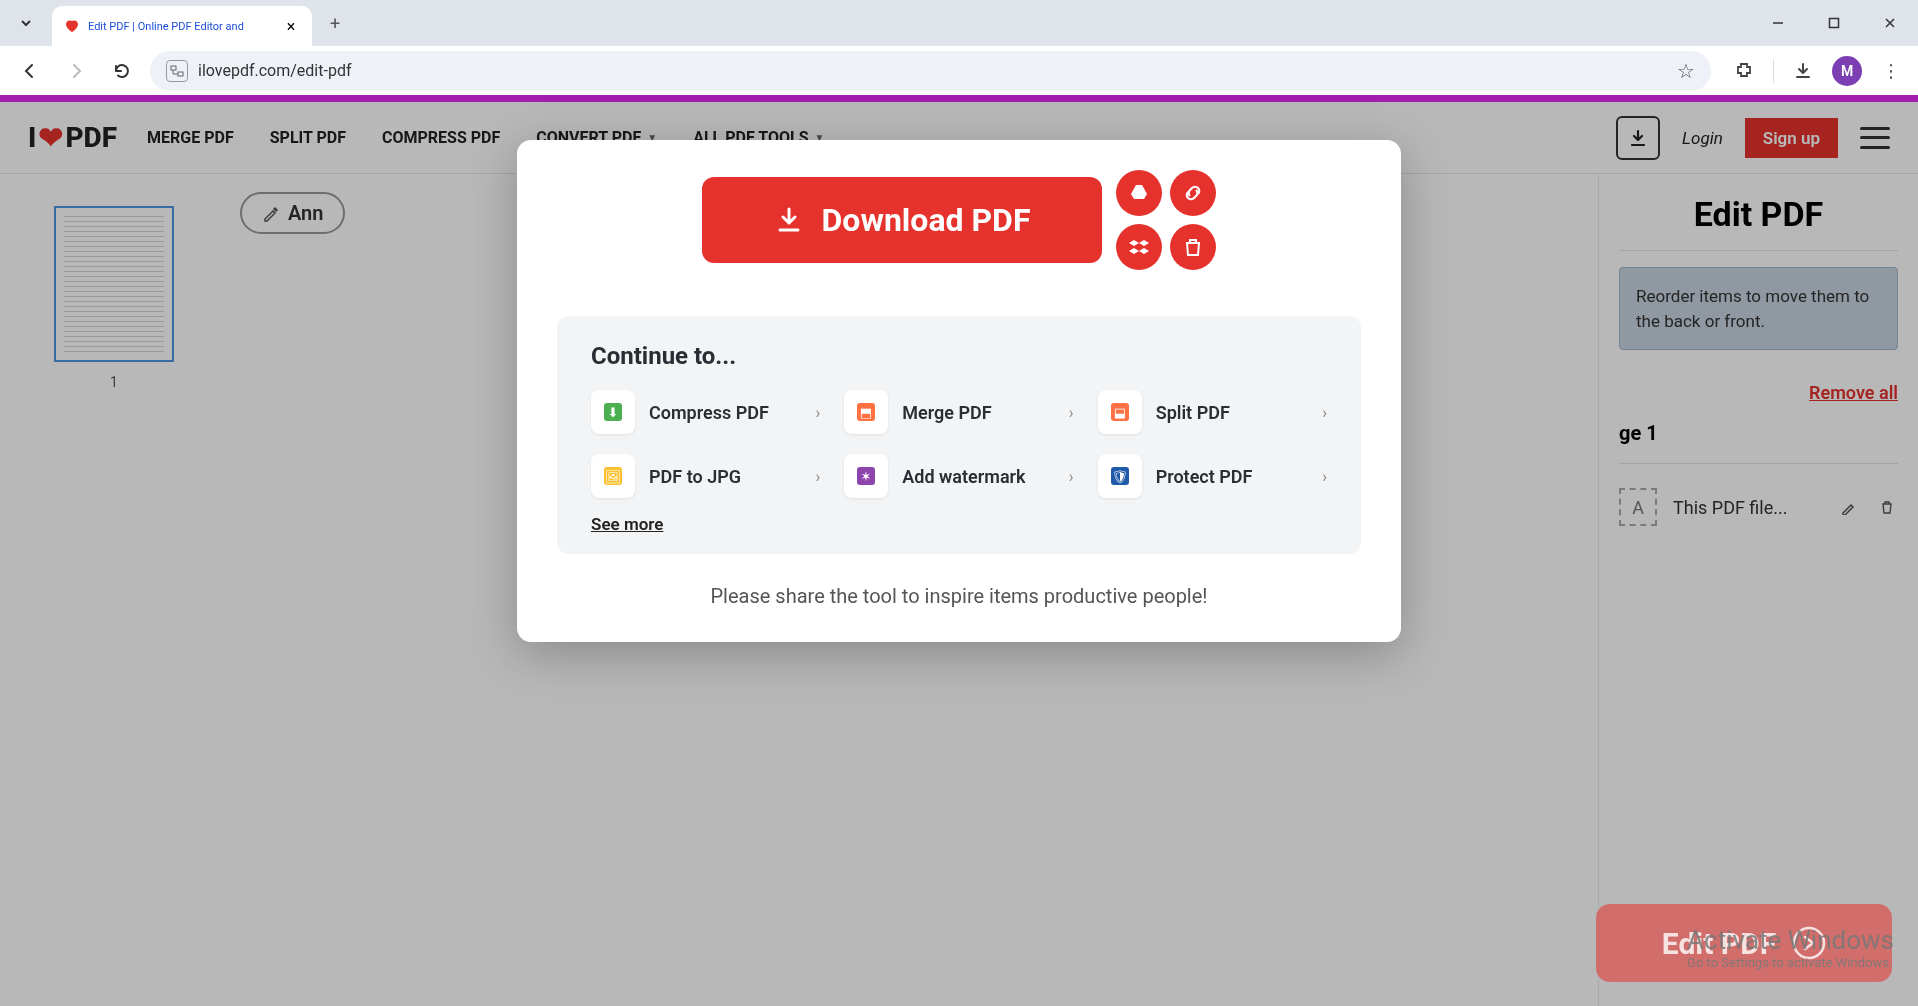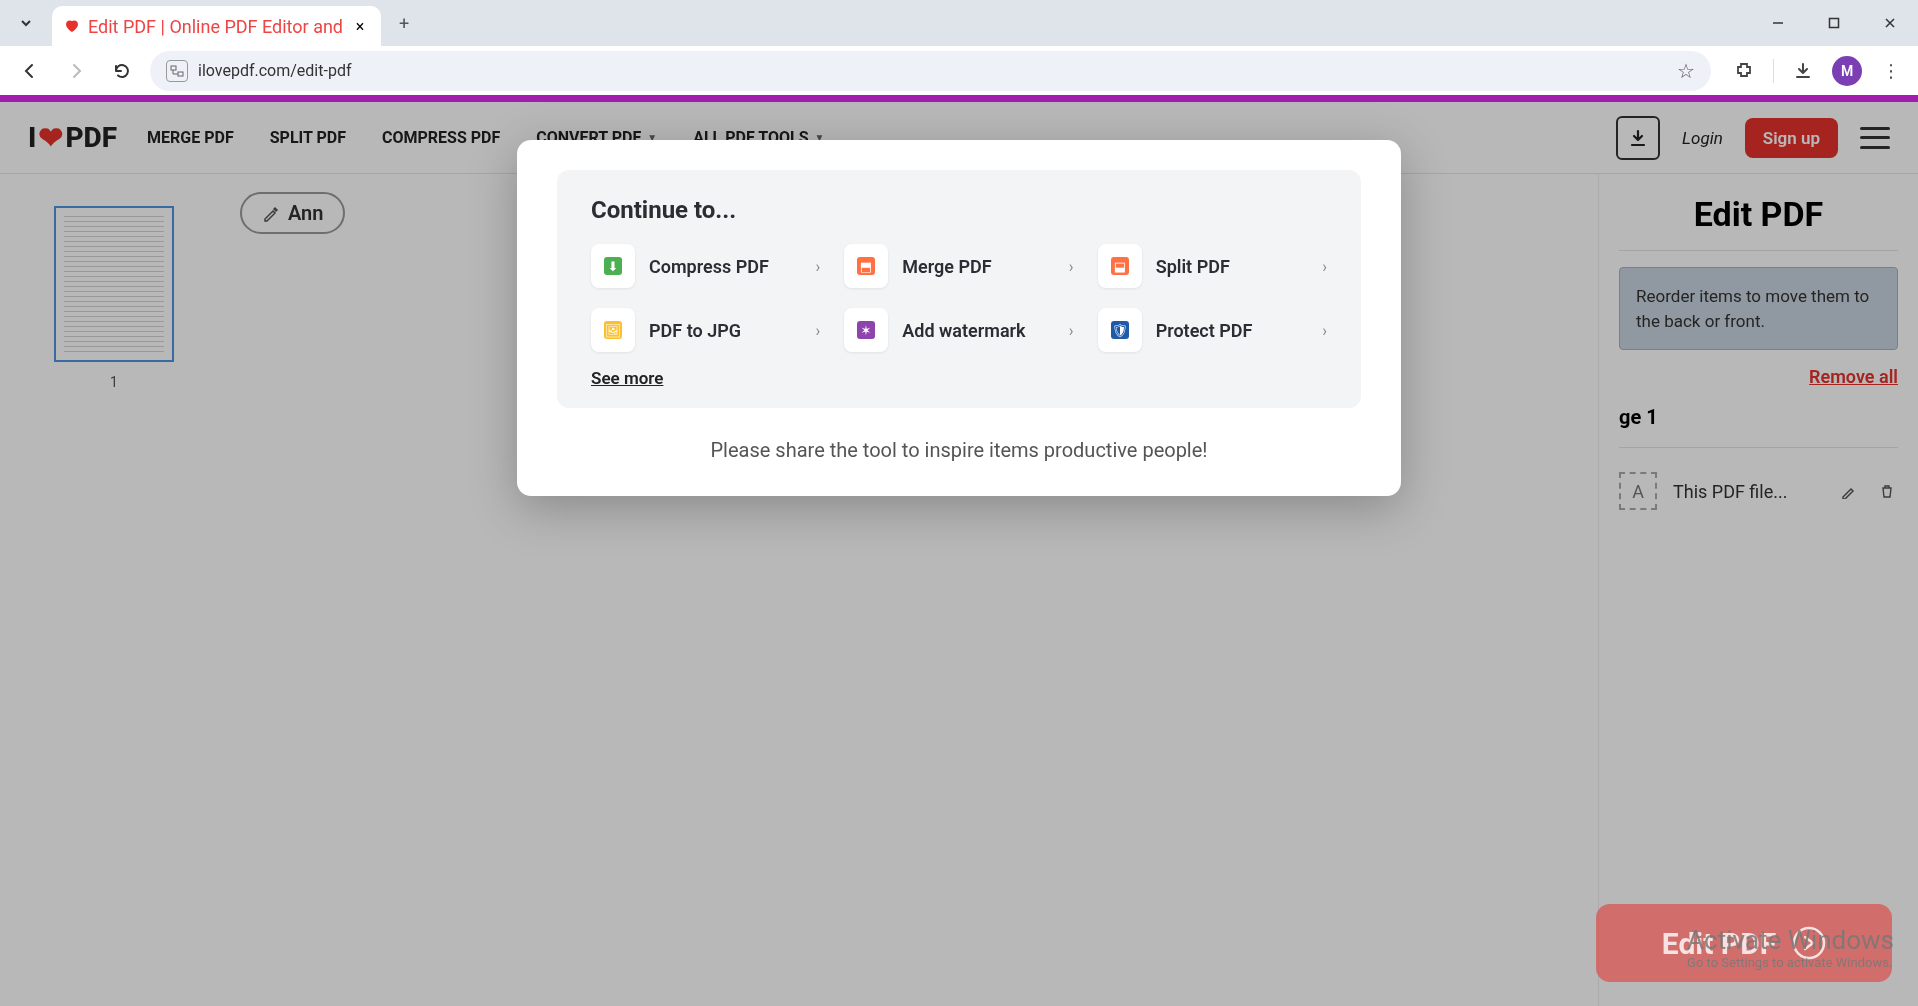--- a/index.html
+++ b/index.html
@@ -3,21 +3,21 @@
 <meta charset="utf-8">
 <style>
 * { margin: 0; padding: 0; box-sizing: border-box; font-family: -apple-system, BlinkMacSystemFont, 'Segoe UI', Roboto, sans-serif; }
 body { width: 1918px; height: 1006px; overflow: hidden; background: #fff; position: relative; }
 
 
 .browser-top { height: 46px; background: #dfe3ea; display: flex; align-items: center; position: relative; }
 .tab-dropdown { width: 36px; height: 36px; margin-left: 8px; display: flex; align-items: center; justify-content: center; cursor: pointer; border-radius: 6px; }
 .tab { background: #fff; height: 40px; margin-left: 8px; margin-top: 6px; border-radius: 10px 10px 0 0; display: flex; align-items: center; padding: 0 12px; min-width: 260px; gap: 8px; }
 .tab-icon { width: 16px; height: 16px; display: flex; align-items: center; justify-content: center; }
-.tab-title { font-size: 18px; color: #ef4444; flex: 1; white-space: nowrap; overflow: hidden; text-overflow: ellipsis; }
+.tab-title { font-size: 11px; color: #1d4ed8; flex: 1; white-space: nowrap; overflow: hidden; text-overflow: ellipsis; }
 .tab-close { width: 18px; height: 18px; display: flex; align-items: center; justify-content: center; cursor: pointer; font-size: 16px; }
 .new-tab { width: 30px; height: 30px; display: flex; align-items: center; justify-content: center; cursor: pointer; margin-left: 8px; font-size: 18px; color: #555; }
 .window-controls { position: absolute; right: 0; top: 0; display: flex; height: 46px; }
 .window-btn { width: 56px; display: flex; align-items: center; justify-content: center; cursor: pointer; font-size: 14px; color: #444; }
 
 .browser-toolbar { height: 56px; background: #fff; display: flex; align-items: center; padding: 0 12px; gap: 10px; border-bottom: 7px solid #a21caf; }
 .nav-btn { width: 36px; height: 36px; display: flex; align-items: center; justify-content: center; cursor: pointer; border-radius: 18px; color: #555; font-size: 18px; }
 .nav-btn.disabled { color: #bbb; }
 .urlbar { flex: 1; height: 40px; background: #eef1f7; border-radius: 20px; display: flex; align-items: center; padding: 0 16px; gap: 10px; }
 .site-ctrl { width: 22px; height: 22px; display: flex; align-items: center; justify-content: center; font-size: 12px; border: 1px solid #999; border-radius: 4px; color: #555; }
@@ -31,40 +31,40 @@
 
 .page-header { height: 72px; display: flex; align-items: center; padding: 0 28px; border-bottom: 1px solid #e6e6e6; gap: 30px; }
 .logo { display: flex; align-items: center; gap: 2px; font-weight: 800; font-size: 28px; color: #222; }
 .logo-heart { color: #e5322d; font-size: 30px; }
 .nav-links { display: flex; gap: 36px; }
 .nav-link { font-weight: 700; font-size: 16px; color: #222; cursor: pointer; display: flex; align-items: center; gap: 6px; }
 .nav-arrow { font-size: 10px; color: #666; }
 .header-right { margin-left: auto; display: flex; align-items: center; gap: 22px; }
 .desktop-icon { width: 44px; height: 44px; border: 2px solid #333; border-radius: 6px; display: flex; align-items: center; justify-content: center; }
 .login-link { font-size: 17px; color: #222; cursor: pointer; font-style: italic; }
-.signup-btn { background: #e5322d; color: #fff; border: none; border-radius: 8px; padding: 10px 18px; font-size: 17px; font-weight: 600; cursor: pointer; }
+.signup-btn { background: #e5322d; color: #fff; border: none; border-radius: 0; padding: 10px 18px; font-size: 17px; font-weight: 600; cursor: pointer; }
 .hamburger { width: 30px; height: 22px; display: flex; flex-direction: column; justify-content: space-between; cursor: pointer; }
 .hamburger div { height: 3px; background: #333; border-radius: 2px; }
 
 
 .main { display: flex; height: calc(100% - 174px); position: relative; }
 .thumbnails { width: 228px; display: flex; flex-direction: column; align-items: center; padding-top: 32px; }
 .thumb { width: 120px; height: 156px; border: 2px solid #5094e0; background: #fff; padding: 8px; position: relative; }
 .thumb-content { width: 100%; height: 100%; background: repeating-linear-gradient(0deg, #888 0px, #888 1px, transparent 1px, transparent 5px); opacity: 0.35; }
 .thumb-label { margin-top: 12px; font-size: 14px; color: #555; }
 
 .sidebar-toggle { position: absolute; left: 228px; top: 318px; width: 10px; height: 48px; background: transparent; display: flex; align-items: center; justify-content: center; color: #888; font-size: 14px; cursor: pointer; }
 
 .canvas { flex: 1; background: #fff; position: relative; }
 .annotate-pill { position: absolute; top: 18px; left: 12px; border: 2px solid #999; border-radius: 22px; padding: 7px 20px; display: flex; align-items: center; gap: 8px; background: #fff; font-size: 20px; font-weight: 600; color: #333; }
 
 .right-panel { width: 320px; border-left: 1px solid #eee; padding: 20px; background: #fff; }
 .panel-title { font-size: 34px; font-weight: 700; text-align: center; margin-bottom: 16px; }
 .panel-hr { border: none; border-top: 1px solid #e4e4e4; margin-bottom: 16px; }
-.info-box { background: #c8d4df; border: 1px solid #9fb4c7; border-radius: 4px; padding: 16px; font-size: 17px; color: #333; line-height: 1.45; margin-bottom: 16px; }
+.info-box { background: #c8d4df; border: 1px solid #9fb4c7; border-radius: 4px; padding: 16px; font-size: 17px; color: #333; line-height: 1.45; margin-bottom: 32px; }
 .remove-all { text-align: right; color: #e5322d; font-size: 18px; font-weight: 600; text-decoration: underline; cursor: pointer; margin-bottom: 18px; }
 .page-section-label { font-size: 20px; font-weight: 700; margin-bottom: 18px; }
 .layer-row { display: flex; align-items: center; gap: 16px; padding: 8px 0; }
 .layer-thumb { width: 38px; height: 38px; border: 2px dashed #aaa; display: flex; align-items: center; justify-content: center; font-size: 18px; color: #777; }
 .layer-name { flex: 1; font-size: 18px; color: #333; white-space: nowrap; overflow: hidden; text-overflow: ellipsis; }
 .layer-act { width: 22px; height: 22px; cursor: pointer; color: #555; font-size: 16px; display: flex; align-items: center; justify-content: center; }
 
 .edit-pdf-fab { position: absolute; bottom: 24px; right: 26px; width: 296px; height: 78px; border-radius: 14px; display: flex; align-items: center; justify-content: center; gap: 16px; font-size: 30px; font-weight: 700; }
 
 
@@ -267,20 +267,50 @@
     </svg>
 </div>
 
 <div class="watermark">
   <div class="wm-title">Activate Windows</div>
   <div class="wm-sub">Go to Settings to activate Windows.</div>
 </div>
 
 <div class="modal">
 
+  <div class="download-row">
+    <button class="download-btn">
+      <svg width="30" height="30" viewBox="0 0 30 30">
+          <path d="M15 4v14m0 0l-6-6m6 6l6-6M6 25h18" stroke="#fff" stroke-width="3" fill="none" stroke-linecap="round"></path>
+        </svg>
+      <span>Download PDF</span>
+    </button>
+    <div class="round-actions">
+      <div class="round-btn">
+        <svg width="22" height="22" viewBox="0 0 22 22">
+            <path d="M8 3h6l5 9-3 5H6l-3-5 5-9z" fill="#fff"></path>
+          </svg>
+      </div>
+      <div class="round-btn">
+        <svg width="22" height="22" viewBox="0 0 22 22">
+            <path d="M8 14a4 4 0 0 1 0-6l2-2a4 4 0 0 1 6 6M14 8a4 4 0 0 1 0 6l-2 2a4 4 0 0 1-6-6" stroke="#fff" stroke-width="2.2" fill="none"></path>
+          </svg>
+      </div>
+      <div class="round-btn">
+        <svg width="22" height="22" viewBox="0 0 22 22">
+            <path d="M6 4l5 3-5 3-5-3 5-3zm10 0l5 3-5 3-5-3 5-3zM6 12l5 3-5 3-5-3 5-3zm10 0l5 3-5 3-5-3 5-3z" fill="#fff"></path>
+          </svg>
+      </div>
+      <div class="round-btn">
+        <svg width="22" height="22" viewBox="0 0 22 22">
+            <path d="M5 7h12l-1 12H6L5 7zm3-3h6v3H8V4z" stroke="#fff" stroke-width="2" fill="none"></path>
+          </svg>
+      </div>
+    </div>
+  </div>
 
   <div class="continue-box">
     <div class="continue-title">Continue to...</div>
     <div class="tool-grid" id="tool-grid">
         <div class="tool">
           <div class="tool-icon">
             <svg width="24" height="24" viewBox="0 0 24 24">
               <rect x="3" y="3" width="18" height="18" rx="3" fill="#4caf50"></rect>
               <text x="12" y="17" text-anchor="middle" font-size="13" fill="#fff">⬇</text>
             </svg>

